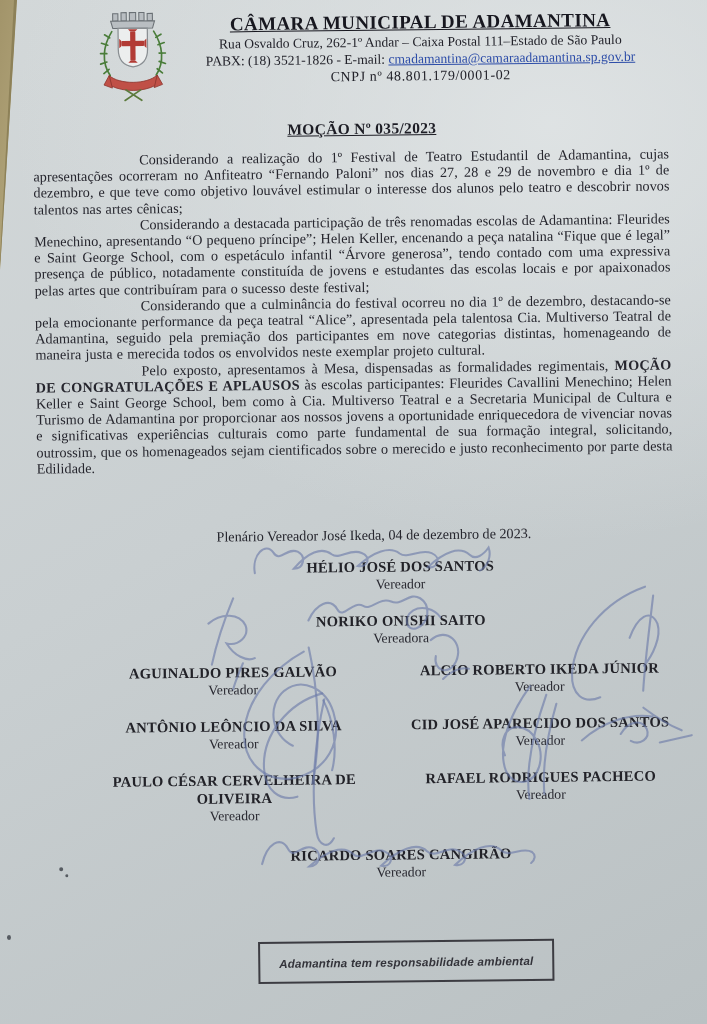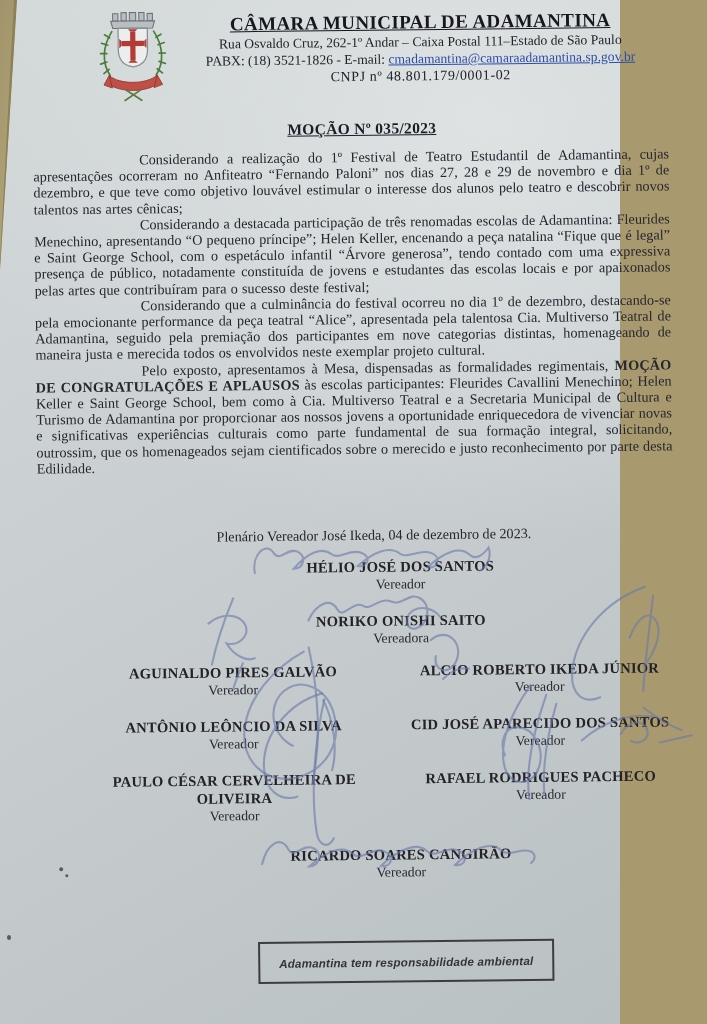--- a/index.html
+++ b/index.html
@@ -2,21 +2,21 @@
 <html><head>
 <meta charset="utf-8">
 <style>
   html,body{margin:0;padding:0;}
   body{
     width:707px;height:1024px;overflow:hidden;position:relative;
     background:#a89a6e; 
     font-family:"Liberation Serif", serif;
   }
   .paper{
-    position:absolute;left:0;top:0;width:620px;height:1024px;
+    position:absolute;left:0;top:0;width:707px;height:1024px;
     background:
       radial-gradient(ellipse 900px 700px at 78% 12%, rgba(224,228,229,.9) 0%, rgba(201,207,209,0) 60%),
       linear-gradient(150deg,#d3d8d9 0%, #c9cfd1 45%, #bac1c3 100%);
   }
   
   .table-corner{
     position:absolute;left:0;top:0;width:22px;height:280px;
     background:linear-gradient(100deg,#a2946a 0%, #b0a378 70%);
     clip-path:polygon(0 0, 17px 0, 0 270px);
   }

